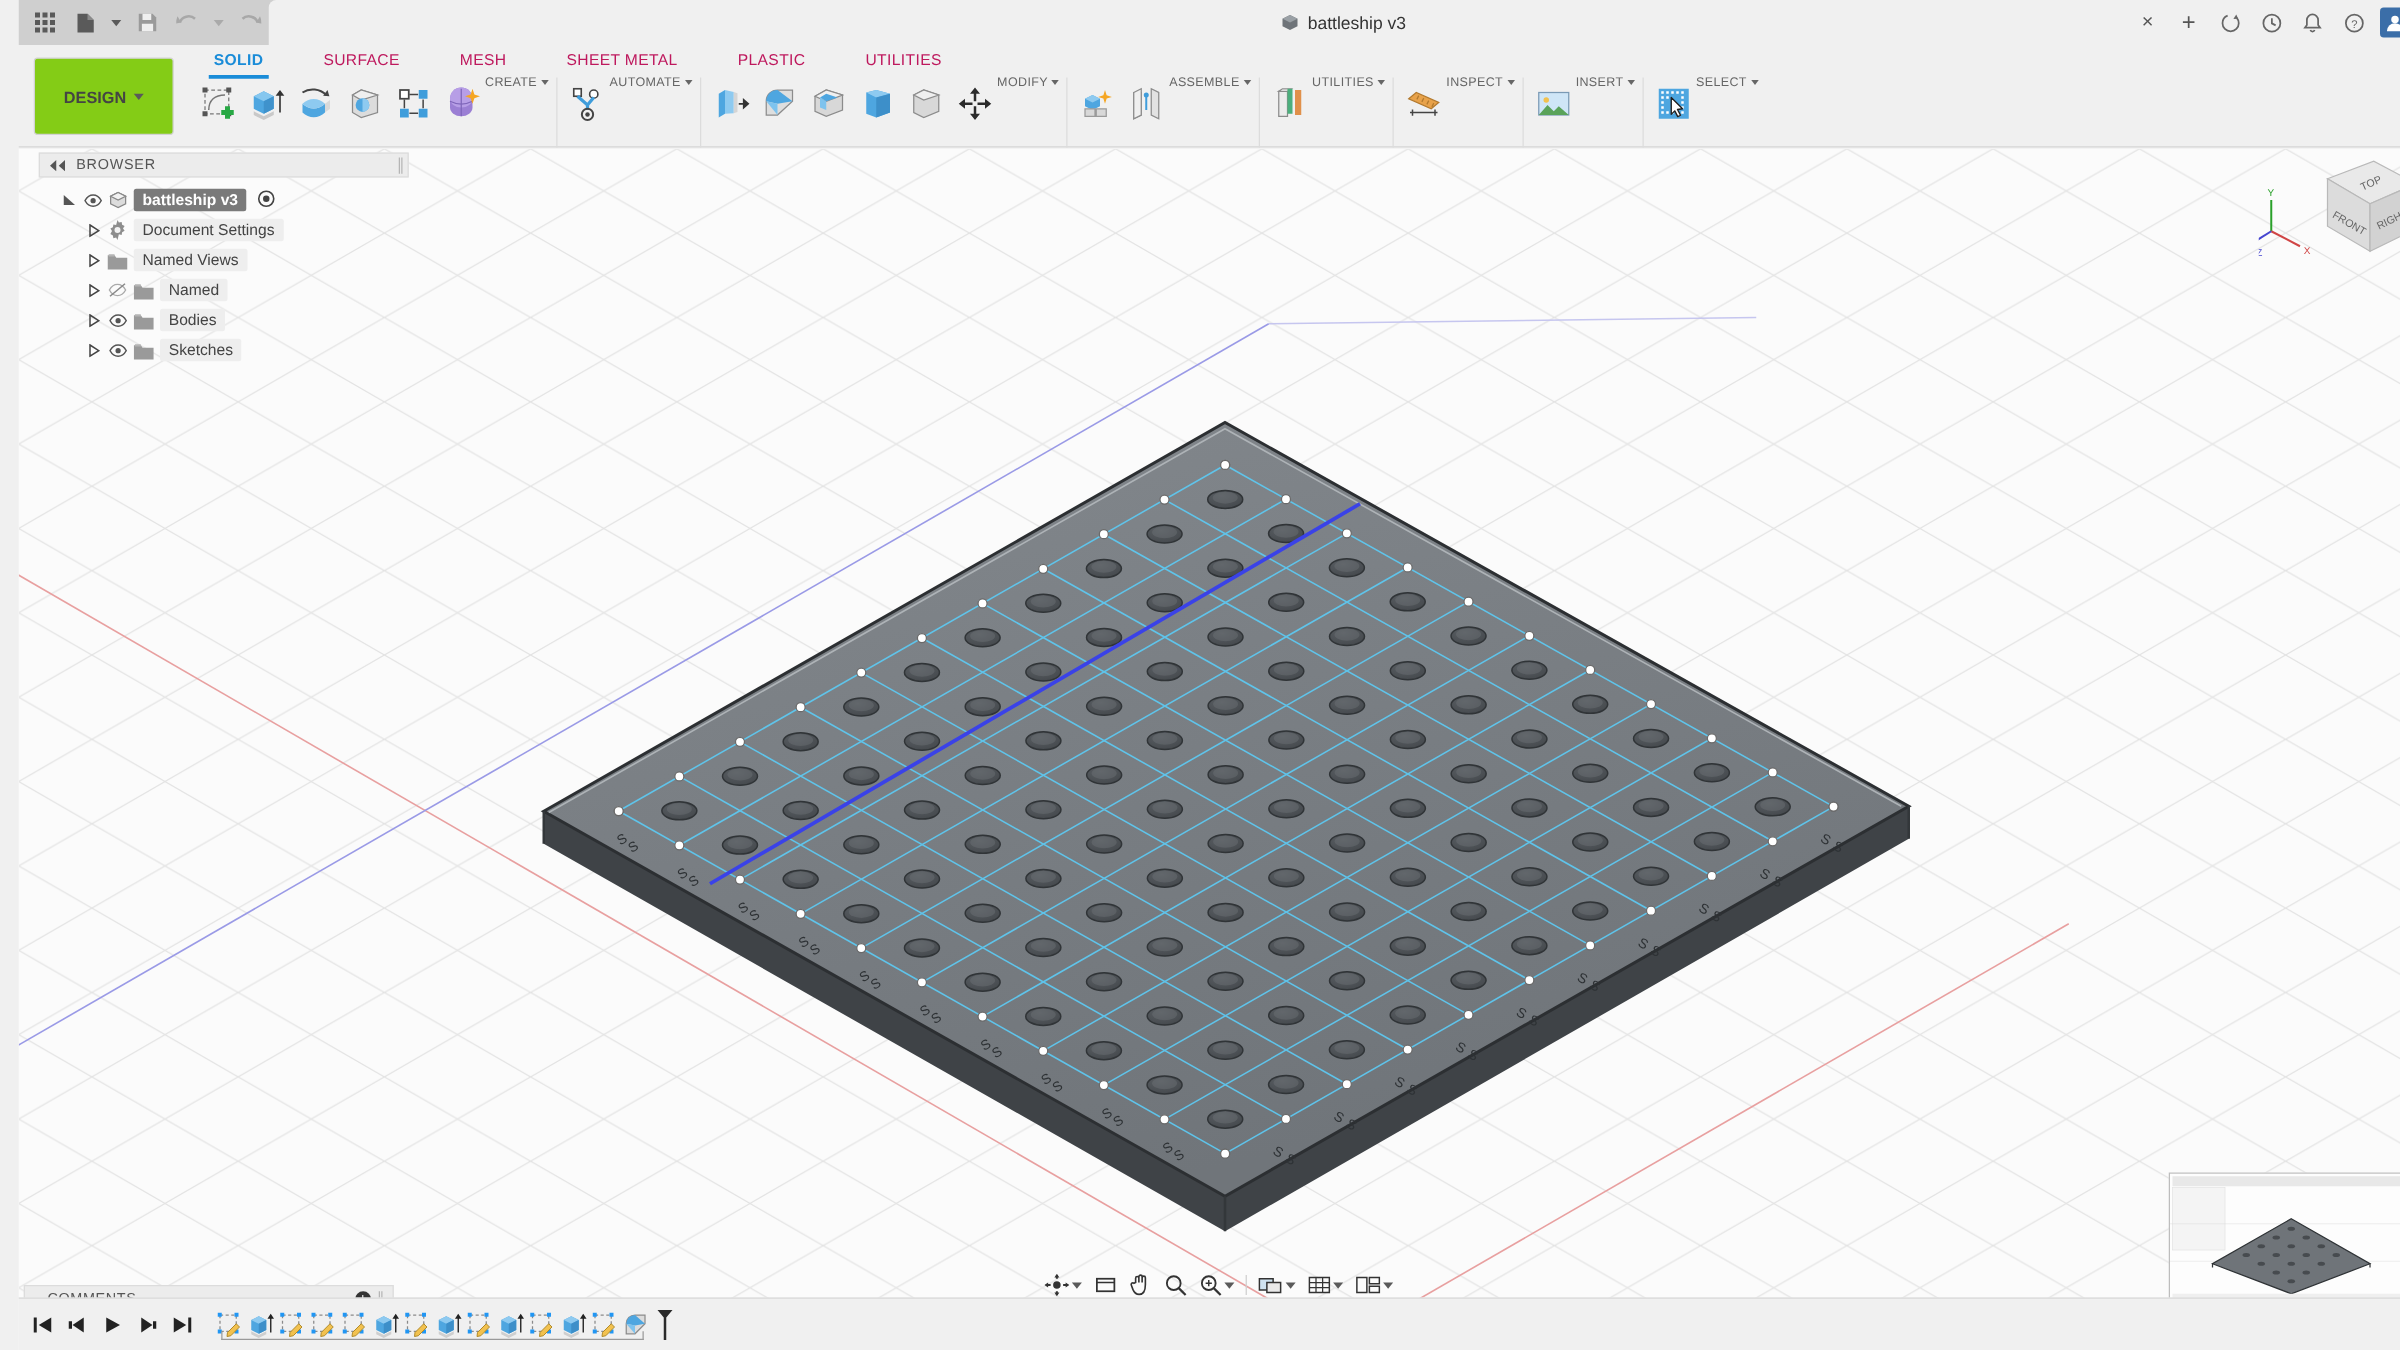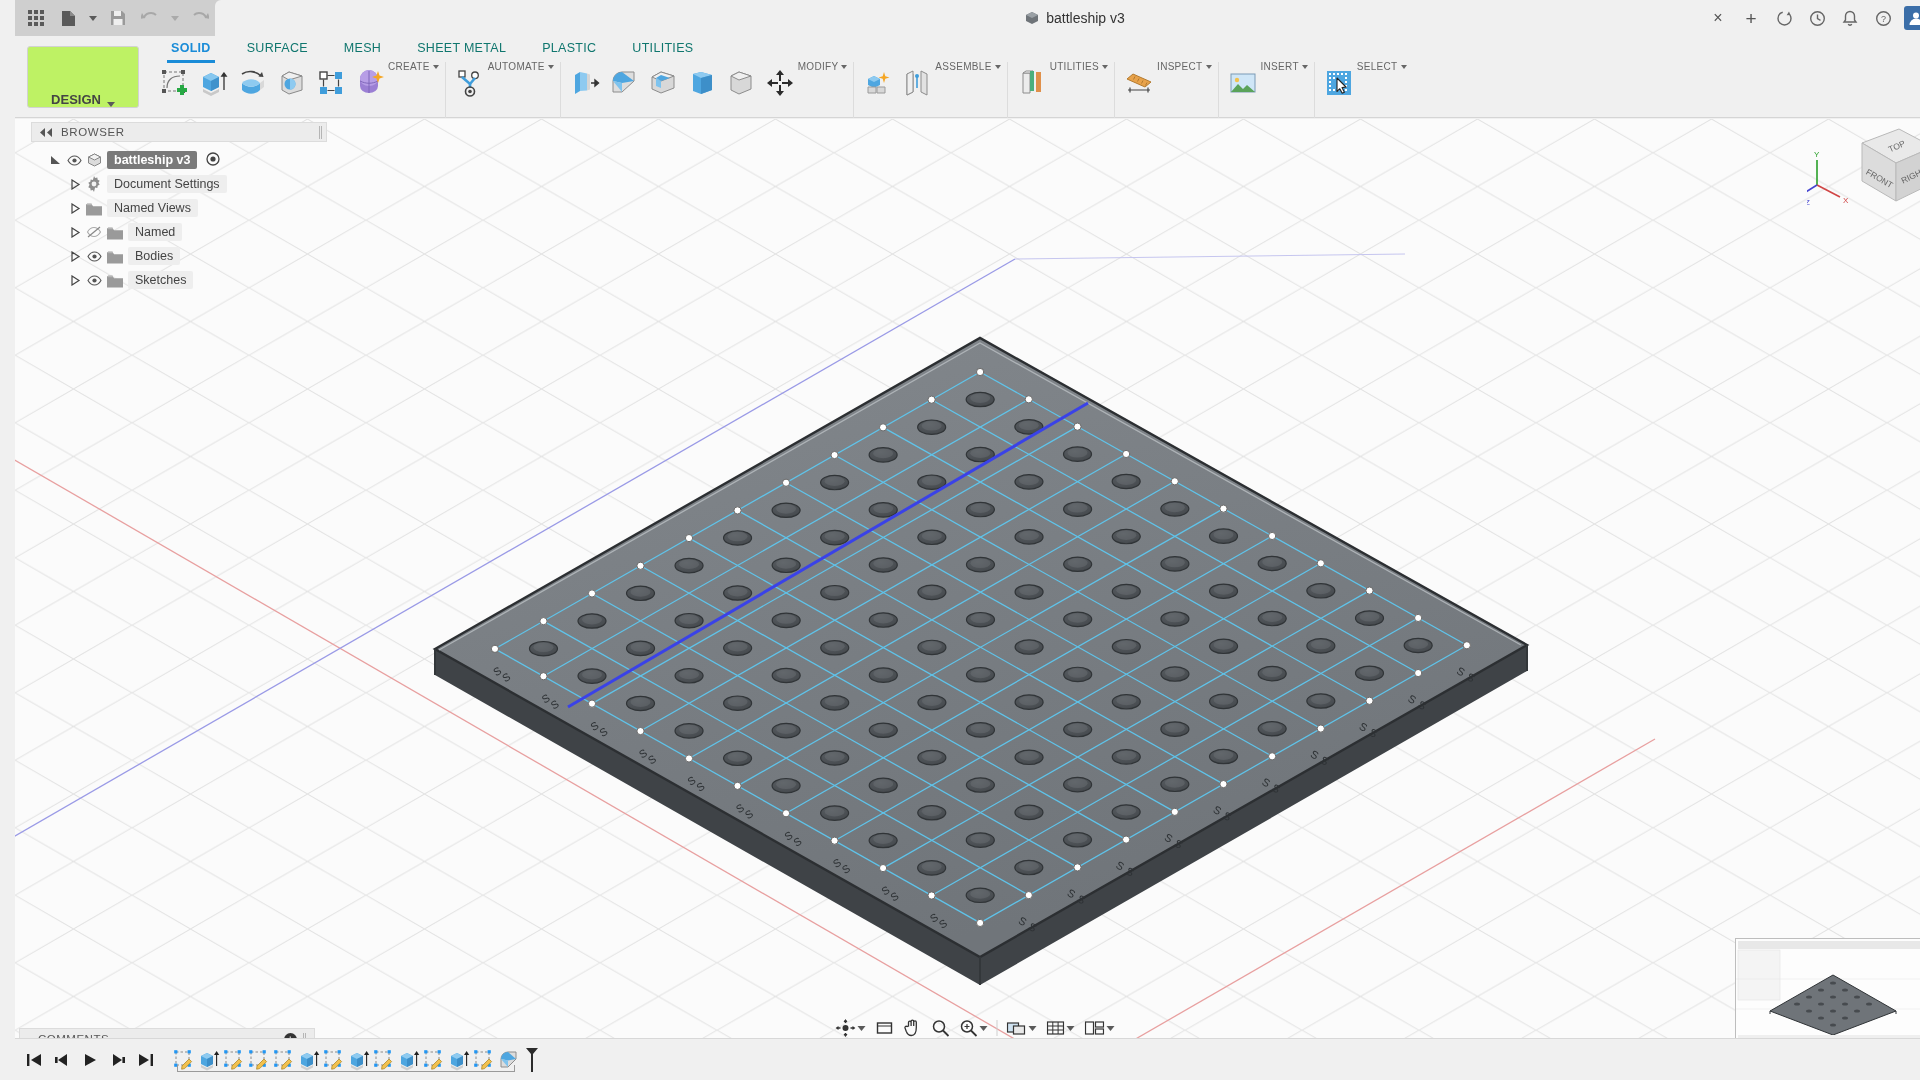--- a/index.html
+++ b/index.html
@@ -41,27 +41,27 @@
   .tb-ricon { width:30px;height:30px;display:flex;align-items:center;justify-content:center; }
   .avatar { width:24px;height:24px;border-radius:3px;background:#3b6ea8;display:flex;align-items:center;justify-content:center; }
 
   
   .ribbon {
     position:absolute; top:36px; left:0; width:1920px; height:82px;
     background:#f0f0f0; border-bottom:1px solid #d5d5d5;
   }
   .design-box {
     position:absolute; left:12px; top:10px; width:112px; height:62px;
-    border:1px solid #d2d2d2; background:#bef264; border-radius:3px;
-    display:flex; align-items:flex-end; justify-content:center; gap:6px;
+    border:1px solid #d2d2d2; background:#84cc16; border-radius:3px;
+    display:flex; align-items:center; justify-content:center; gap:6px;
     font-weight:bold; font-size:13px; color:#444;
   }
-  .tabrow { position:absolute; left:140px; top:3px; height:22px; display:flex; gap:4px; }
+  .tabrow { position:absolute; left:140px; top:3px; height:22px; display:flex; gap:16px; }
   .rtab {
-    padding:2px 16px 4px 16px; font-size:12.5px; color:#0f766e; letter-spacing:.3px;
+    padding:2px 16px 4px 16px; font-size:12.5px; color:#be185d; letter-spacing:.3px;
     position:relative; cursor:default; white-space:nowrap;
   }
   .rtab.active { color:#1a8cd8; font-weight:bold; }
   .rtab.active:after {
     content:""; position:absolute; left:12px; right:12px; bottom:-2px; height:3px; background:#1a8cd8;
   }
   .panels { position:absolute; left:136px; top:26px; right:0; height:56px; display:flex; align-items:flex-start; }
   .panel { display:flex; height:56px; position:relative; padding:0 6px; }
   .panel + .panel { border-left:1px solid #dcdcdc; }
   .picons { display:flex; align-items:center; gap:3px; height:42px; }

